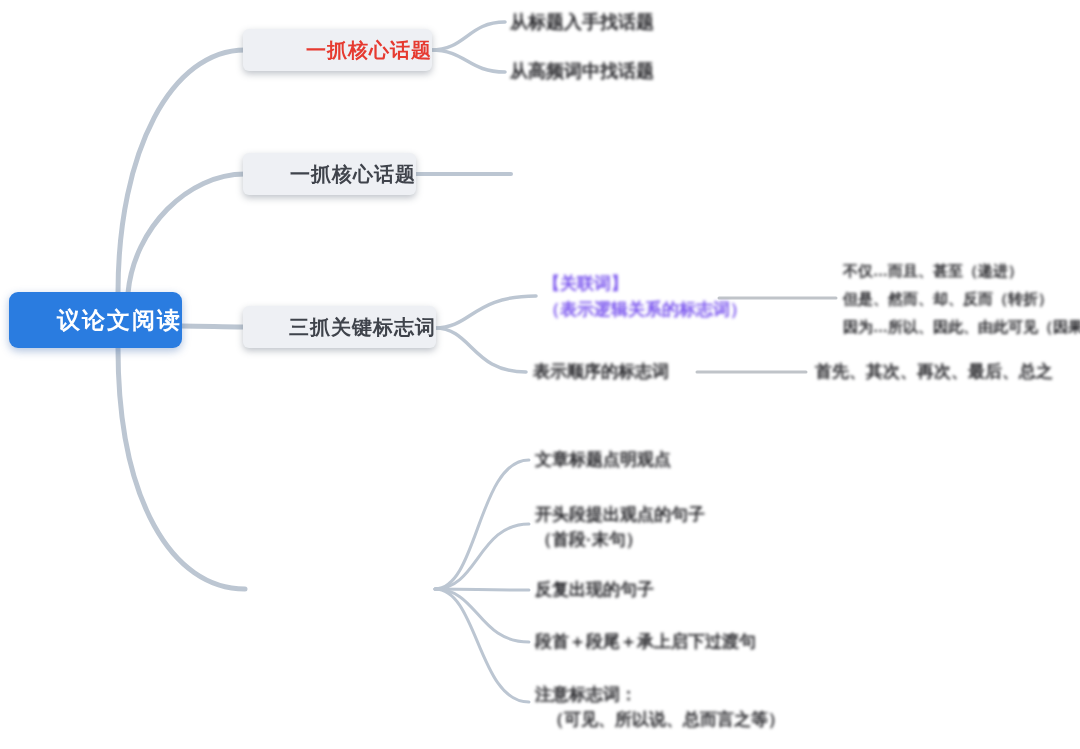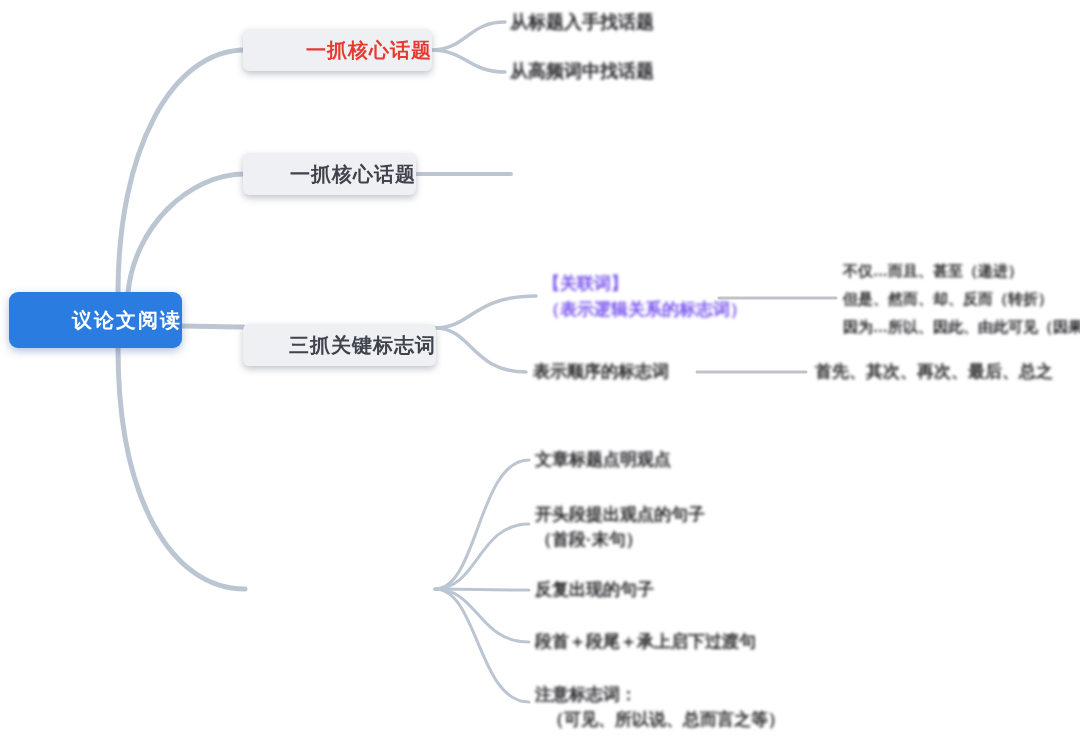--- a/index.html
+++ b/index.html
@@ -7,21 +7,21 @@
     position:relative;width:1080px;height:749px;background:#ffffff;
     font-family:"Liberation Sans","DejaVu Sans",sans-serif;overflow:hidden;border-radius:16px;
   }
   svg.wires{position:absolute;left:0;top:0;z-index:1;}
   .node{
     position:absolute;z-index:2;display:flex;align-items:center;justify-content:flex-end;
     box-sizing:border-box;
   }
   .root{
     background:#2a7ce0;color:#ffffff;border-radius:9px;
-    font-size:20px;font-weight:700;letter-spacing:2px;
+    font-size:23px;font-weight:700;letter-spacing:2px;
     box-shadow:0 3px 8px rgba(30,80,160,.35);
   }
   .branch{
     background:#eef0f4;border-radius:6px;
     font-size:20px;font-weight:600;letter-spacing:1px;color:#3f434b;
     box-shadow:0 3px 7px rgba(90,100,115,.38);
   }
   .branch.red{color:#e63a30;}
   .leaf{
     position:absolute;z-index:2;color:#26262a;font-weight:700;font-size:17px;
@@ -69,21 +69,21 @@
   </div>
 
   <div class="node branch red" style="left:243px;top:29px;width:189px;height:42px;">
     <span>一抓核心话题</span>
   </div>
 
   <div class="node branch" style="left:243px;top:153px;width:173px;height:42px;">
     <span>一抓核心话题</span>
   </div>
 
-  <div class="node branch" style="left:243px;top:324px;width:193px;height:42px;">
+  <div class="node branch" style="left:243px;top:306px;width:193px;height:42px;">
     <span>三抓关键标志词</span>
   </div>
 
 
   <div class="leaf big" style="left:510px;top:11px;">从标题入手找话题</div>
 
   <div class="leaf big" style="left:510px;top:60px;">从高频词中找话题</div>
 
   <div class="leaf purple" style="left:543px;top:272px;">
     <span>【关联词】</span>

